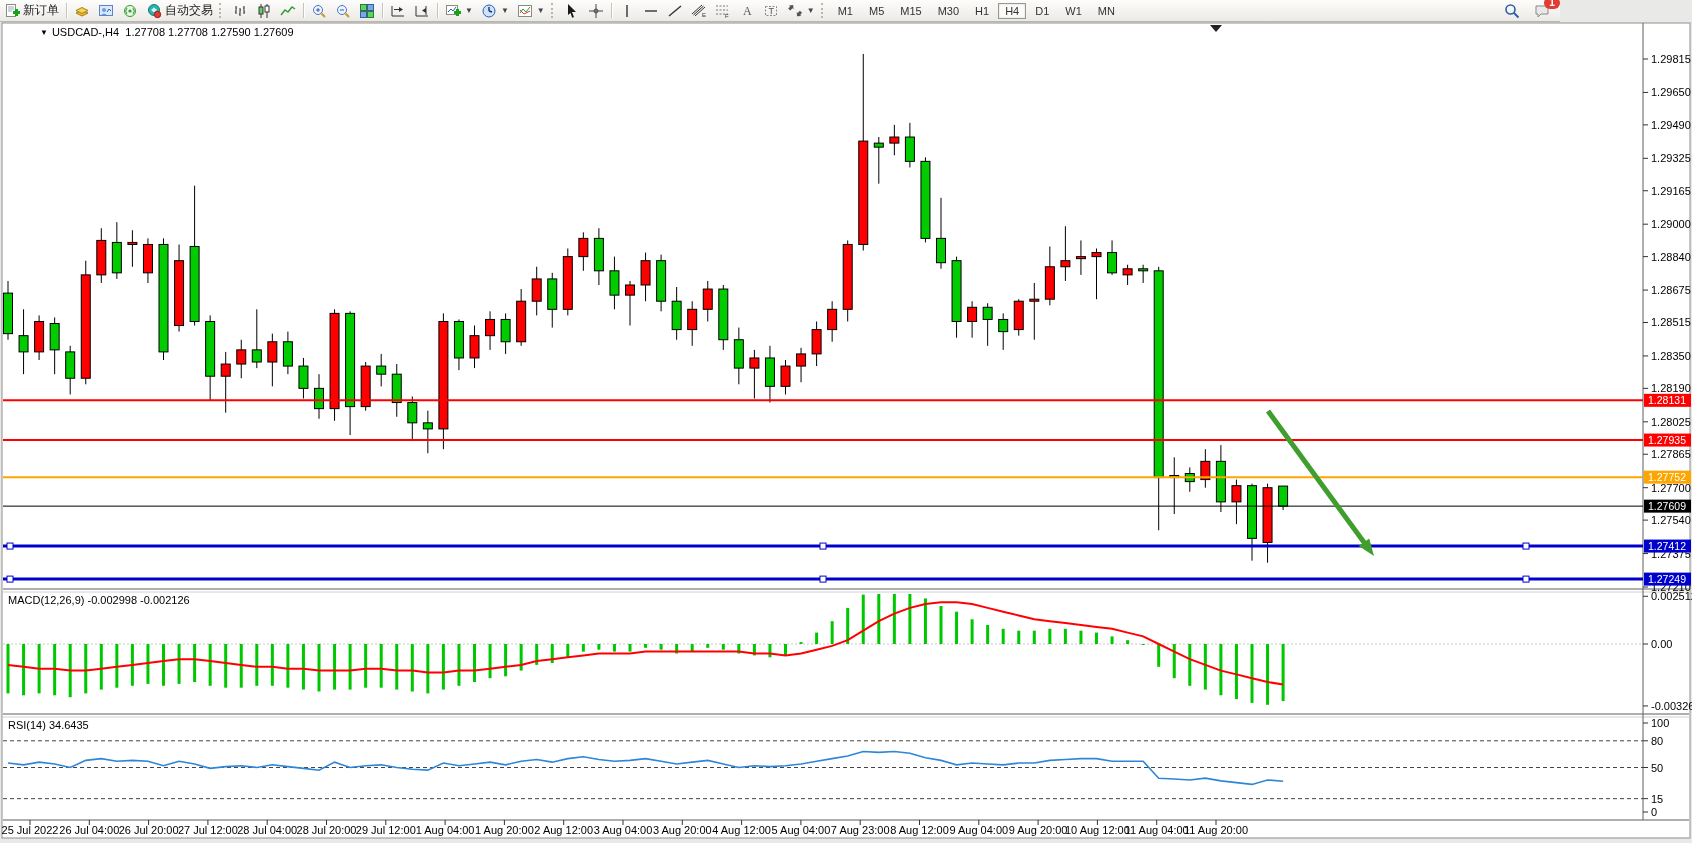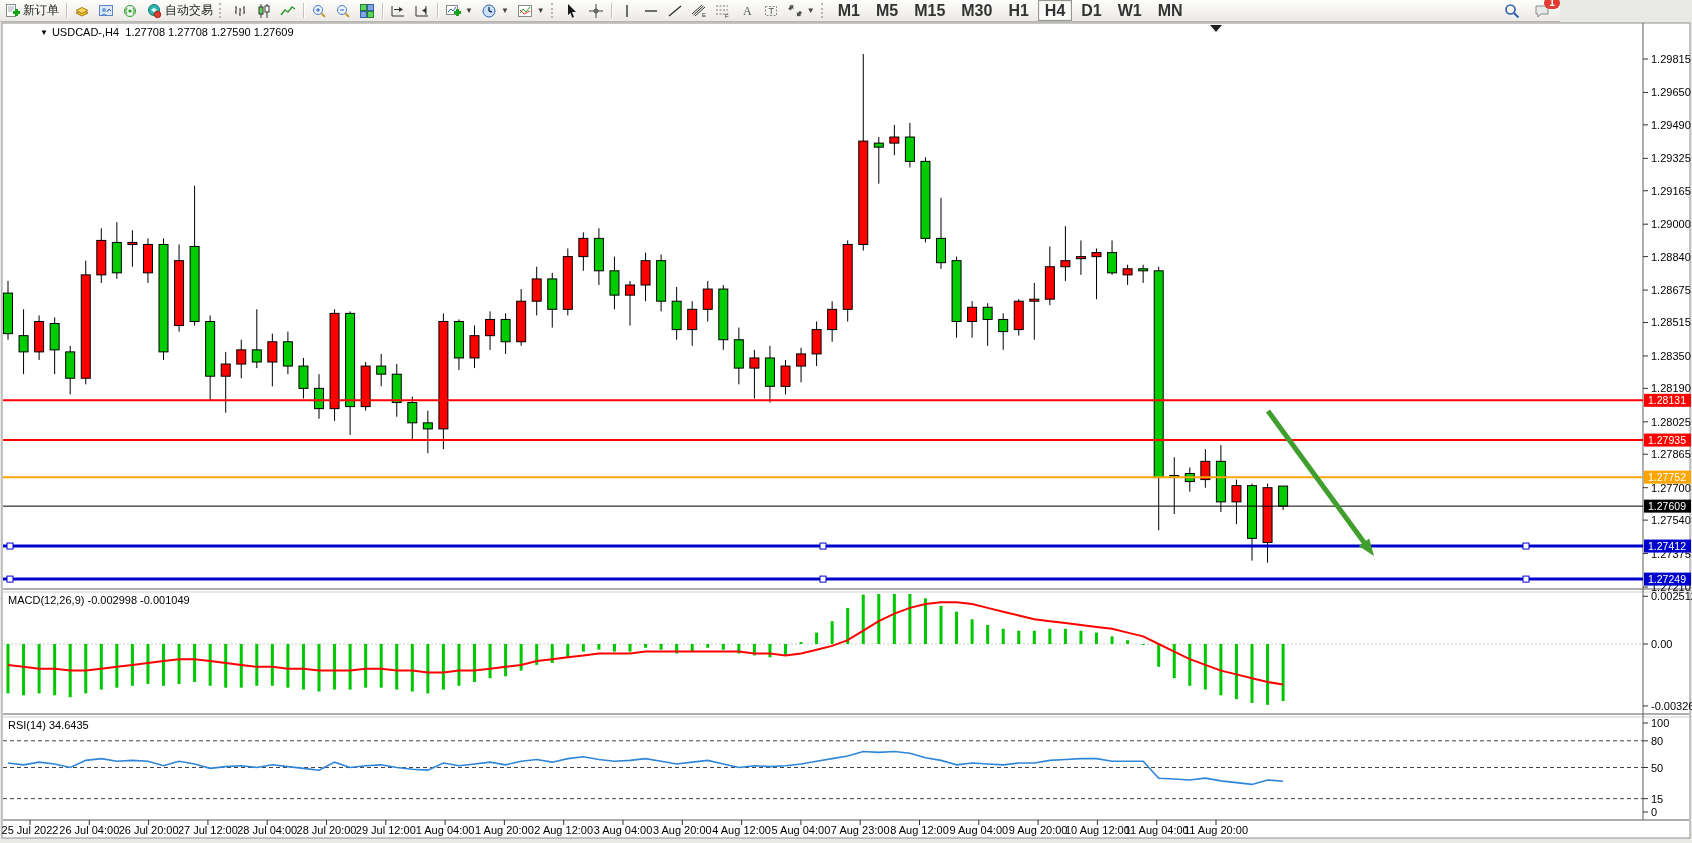--- a/index.html
+++ b/index.html
@@ -4,21 +4,21 @@
 <style>
   html,body{margin:0;padding:0;}
   body{width:1692px;height:843px;background:#e9e9e7;font-family:"Liberation Sans",sans-serif;overflow:hidden;position:relative;}
   
   #toolbar{position:absolute;left:0;top:0;width:1560px;height:21px;background:linear-gradient(#fdfdfc,#eceae6);border-bottom:1px solid #b9b6ae;display:flex;align-items:center;font-size:12px;color:#222;z-index:5;}
   .tb{height:19px;display:flex;align-items:center;gap:3px;padding:0 4px;cursor:default;}
   .tb svg{width:16px;height:16px;display:block;}
   .grip{width:5px;height:15px;margin:0 2px;border-left:2px dotted #b9b6ae;}
   .sep{width:1px;height:15px;background:#c6c3bb;margin:0 3px;box-shadow:1px 0 0 #fff;}
   .dd{font-size:8px;color:#444;margin-left:1px;}
-  .tf{font-size:16px;padding:1px 6px;margin:0 1px;color:#333;border:1px solid transparent;font-weight:bold;}
+  .tf{font-size:11px;padding:1px 6px;margin:0 1px;color:#333;border:1px solid transparent;}
   .tf.active{background:#fbfbfa;border:1px solid #9a978f;box-shadow:inset 0 0 2px #ccc;}
   #right-icons{position:absolute;right:6px;top:1px;display:flex;align-items:center;gap:6px;}
   .badge{position:absolute;top:-4px;right:-6px;background:#e03c31;color:#fff;border-radius:8px;font-size:10px;line-height:12px;min-width:12px;text-align:center;padding:0 2px;font-weight:bold;}
   
   .ovl{position:absolute;z-index:3;font-size:11px;color:#000;white-space:nowrap;}
   #chart-title{left:8px;top:26px;margin-left:32px;}
   #chart-title .tri{font-size:8px;vertical-align:1px;margin-right:4px;}
   #macd-label{left:8px;top:594px;}
   #rsi-label{left:8px;top:719px;text-align:right;}
   #chart-svg{position:absolute;left:0;top:0;z-index:1;}
@@ -684,14 +684,14 @@
     <text x="1156.7" y="834" font-size="11" fill="#000" text-anchor="middle">11 Aug 04:00</text>
     <line x1="1216" y1="820" x2="1216" y2="825" stroke="#333"></line>
     <text x="1216" y="834" font-size="11" fill="#000" text-anchor="middle">11 Aug 20:00</text>
     <line x1="1268" y1="411" x2="1366.3279697774542" y2="545.5052416767063" stroke="#3f9e2d" stroke-width="5"></line>
     <polygon points="1374,556 1358.719965931947,546.1121003808119 1369.2147242552408,538.440070158266" fill="#3f9e2d"></polygon>
   </svg>
 
 <div class="ovl" id="chart-title">
   <span class="tri">▼</span><span>USDCAD-,H4</span>&nbsp;&nbsp;<span>1.27708 1.27708 1.27590 1.27609</span>
 </div>
-<div class="ovl" id="macd-label">MACD(12,26,9) -0.002998 -0.001049</div>
+<div class="ovl" id="macd-label">MACD(12,26,9) -0.002998 -0.002126</div>
 <div class="ovl" id="rsi-label">RSI(14) 34.6435</div>
 
 </body></html>

